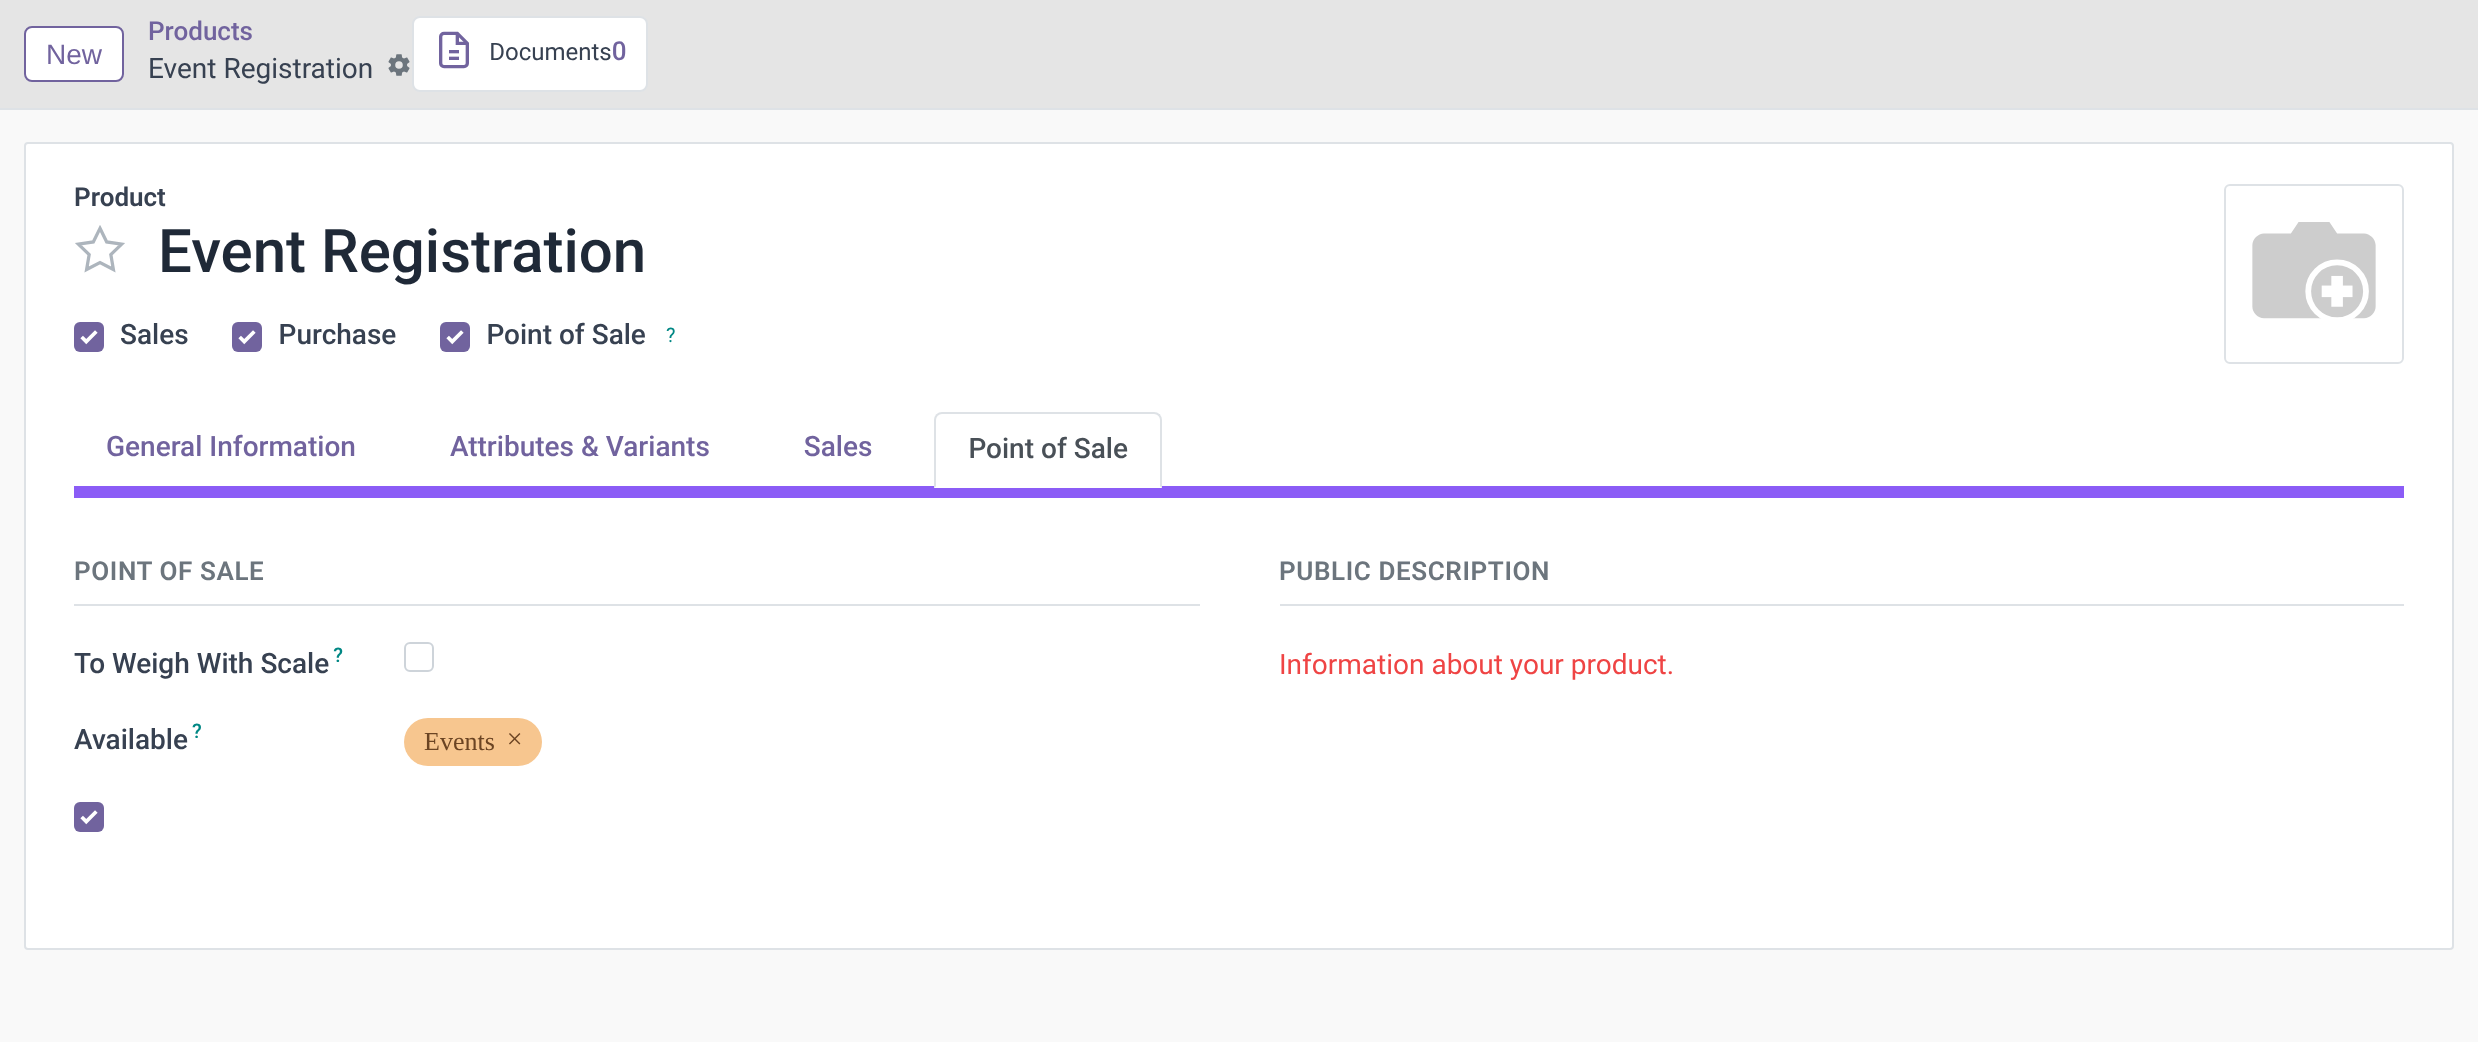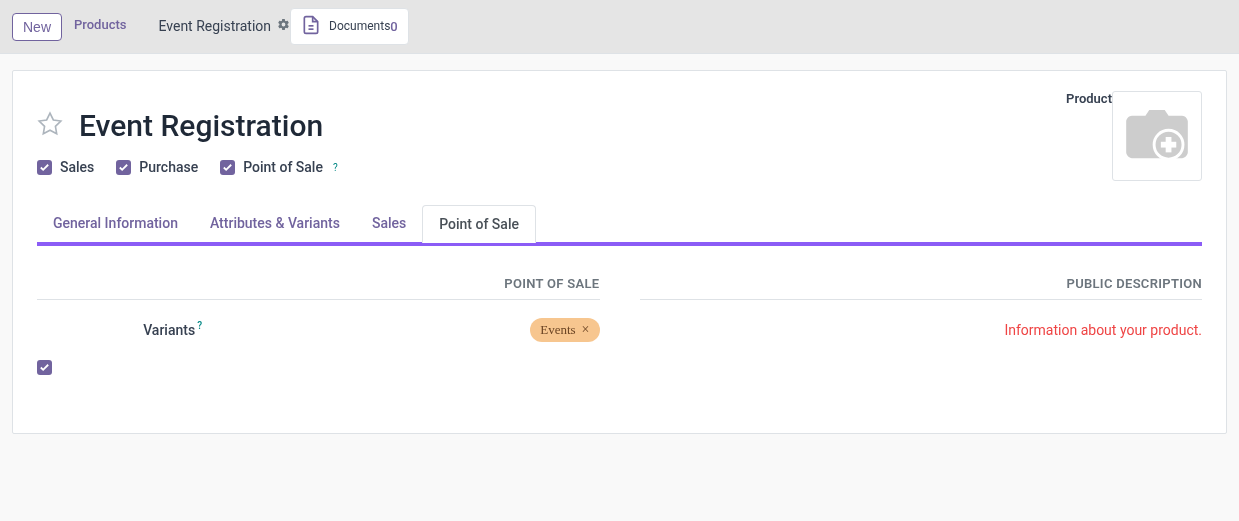--- a/index.html
+++ b/index.html
@@ -1,52 +1,52 @@
 <!DOCTYPE html>
 <html><head>
   <meta charset="utf-8">
   <style>
     * { box-sizing: border-box; margin: 0; padding: 0; }
     body { font-family: -apple-system, BlinkMacSystemFont, "Segoe UI", Roboto, sans-serif; background: #f9f9f9; color: #374151; font-size: 14px; }
     
     .top-bar { background: #e5e5e5; border-bottom: 1px solid #dee2e6; padding: 8px 12px; display: flex; align-items: center; justify-content: flex-start; }
     .top-left { display: flex; align-items: center; gap: 12px; }
     .new-btn { border: 1px solid #71639e; color: #71639e; background: #fff; padding: 5px 10px; border-radius: 4px; font-weight: 500; cursor: pointer; font-size: 14px; }
-    .breadcrumb-area { display: flex; flex-direction: row; line-height: 1.3; gap: 32px; }
+    .breadcrumb-area { display: flex; flex-direction: column; line-height: 1.3; }
     .breadcrumb-top { color: #71639e; font-size: 13px; font-weight: 500; cursor: pointer; }
     .breadcrumb-current { color: #374151; font-size: 14px; display: flex; align-items: center; gap: 6px; }
     .gear-icon { color: #6c757d; cursor: pointer; }
     
     .top-right { display: flex; gap: 0; }
     .stat-box { border: 1px solid #dee2e6; border-radius: 4px; padding: 6px 10px; display: flex; align-items: center; gap: 8px; background: #fff; cursor: pointer; min-width: 95px; }
     .stat-box + .stat-box { margin-left: 4px; }
     .stat-icon { color: #71639e; }
     .stat-text { display: flex; flex-direction: row; line-height: 1.2; }
     .stat-label { font-size: 12px; color: #374151; }
     .stat-value { font-size: 13px; color: #71639e; font-weight: 500; }
     
-    .content-wrap { padding: 16px 12px; text-align: right; }
+    .content-wrap { padding: 16px 12px; }
     .card { background: #fff; border: 1px solid #dee2e6; border-radius: 2px; padding: 20px 24px 40px; }
     
     .card-top { display: flex; justify-content: space-between; align-items: flex-start; }
     .card-header-left { flex: 1; }
     .small-label { font-size: 13px; font-weight: 600; color: #374151; margin-bottom: 2px; }
     .title-row { display: flex; align-items: center; gap: 16px; }
     .star-icon { color: #adb5bd; cursor: pointer; }
     .big-title { font-size: 30px; font-weight: 500; color: #1f2937; }
     
     .image-box { width: 90px; height: 90px; border: 1px solid #dee2e6; border-radius: 3px; display: flex; align-items: center; justify-content: center; cursor: pointer; }
     
     .checks-row { display: flex; gap: 22px; margin-top: 16px; align-items: center; }
     .check-item { display: flex; align-items: center; gap: 8px; }
     .check-box { width: 15px; height: 15px; background: #71639e; border-radius: 3px; display: flex; align-items: center; justify-content: center; cursor: pointer; }
     .check-label { font-size: 14px; color: #374151; font-weight: 500; }
     .help-q { color: #008784; font-size: 10px; vertical-align: super; cursor: pointer; margin-left: 2px; }
     
-    .tabs-row { display: flex; border-bottom: 4px solid #8b5cf6; margin-top: 24px; }
+    .tabs-row { display: flex; border-bottom: 6px solid #8b5cf6; margin-top: 24px; gap: 15px; }
     .tab { padding: 10px 16px; color: #71639e; cursor: pointer; font-size: 14px; font-weight: 500; }
     .tab.active { color: #495057; border: 1px solid #dee2e6; border-bottom: 1px solid #fff; border-radius: 4px 4px 0 0; margin-bottom: -1px; background: #fff; }
     
     .tab-content { display: flex; gap: 40px; padding-top: 30px; }
     .col { flex: 1; }
     .section-title { font-size: 13px; font-weight: 600; color: #6c757d; letter-spacing: 0.3px; padding-bottom: 8px; border-bottom: 1px solid #dee2e6; margin-bottom: 18px; text-transform: uppercase; }
     
     .field-row { display: flex; align-items: flex-start; margin-bottom: 18px; }
     .field-label { width: 165px; font-size: 14px; color: #374151; font-weight: 500; padding-top: 2px; }
     .field-value { flex: 1; }
@@ -149,24 +149,32 @@
       <div class="tab">General Information</div>
       <div class="tab">Attributes &amp; Variants</div>
       <div class="tab">Sales</div>
       <div class="tab active">Point of Sale</div>
     </div>
 
     <div class="tab-content">
       <div class="col">
         <div class="section-title">POINT OF SALE</div>
 
+        <div class="field-row">
+          <div class="field-label">
+            <span>To Weigh With Scale</span><sup class="help-q">?</sup>
+          </div>
+          <div class="field-value">
+            <div class="empty-check"></div>
+          </div>
+        </div>
 
         <div class="field-row">
           <div class="field-label">
-            <span>Variants</span><sup class="help-q">?</sup>
+            <span>Available</span><sup class="help-q">?</sup>
           </div>
           <div class="field-value">
             <span class="tag">
               <span>Events</span>
               <span class="tag-close">×</span>
             </span>
           </div>
         </div>
 
         <div class="field-row">

